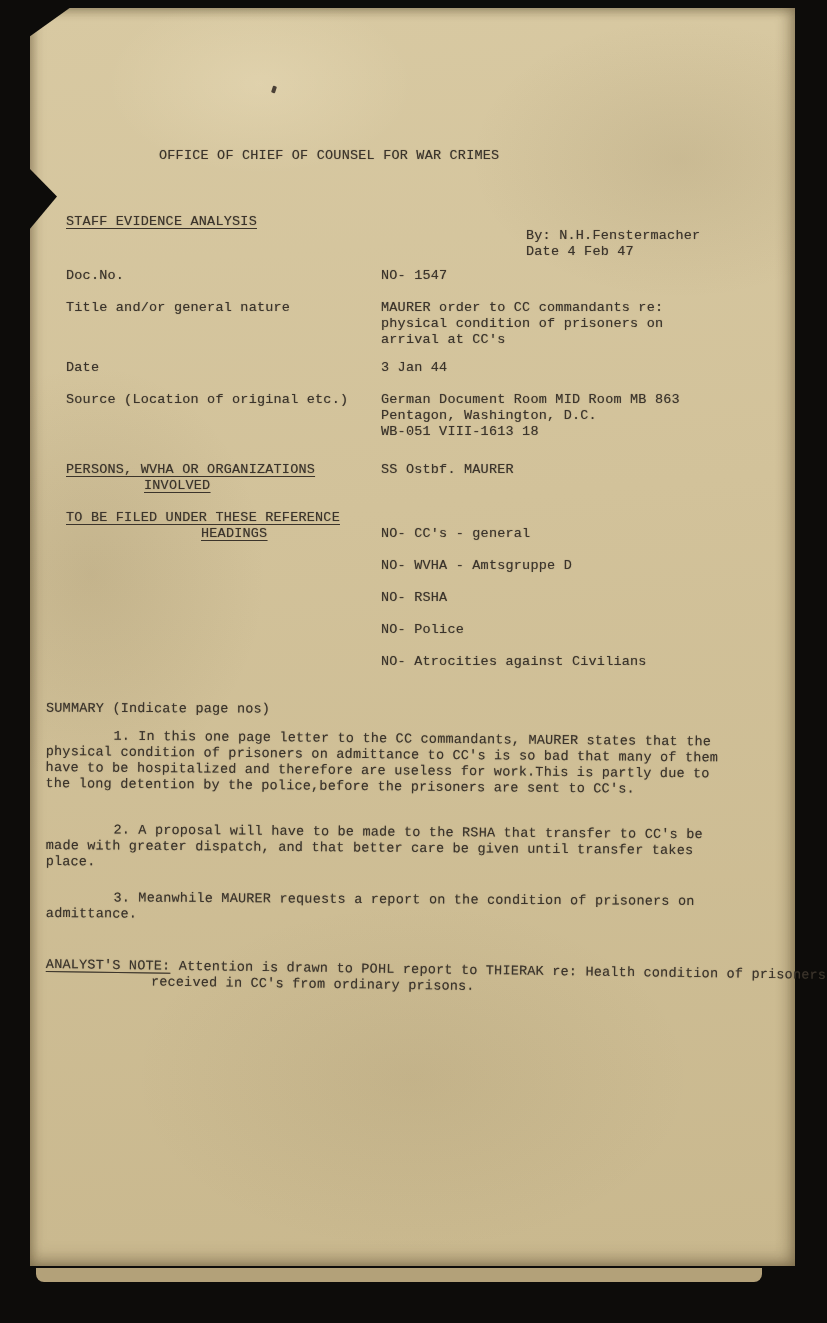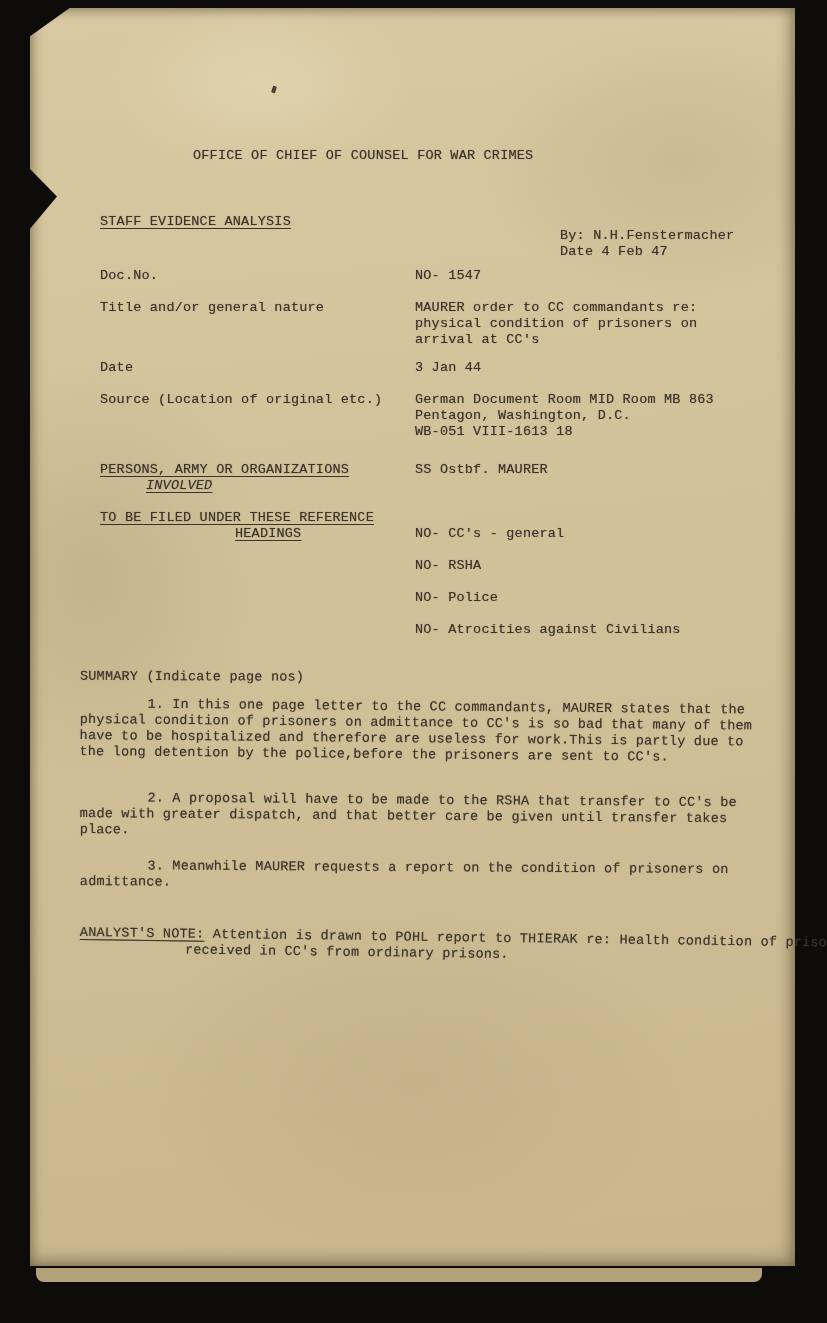--- a/index.html
+++ b/index.html
@@ -35,40 +35,40 @@
   .under-sheet{
     position:absolute;left:36px;top:1268px;width:726px;height:14px;
     background:#b3a179;border-radius:0 0 8px 8px;
   }
   .stray-mark{
     position:absolute;left:242px;top:78px;width:4px;height:7px;
     background:#4a4036;transform:rotate(18deg);border-radius:1px;
   }
   .content{
     position:relative;
-    padding:0 40px 0 70px;
+    padding:0 40px 0 36px;
     font-size:13.5px;line-height:16px;
     text-shadow:0 0 1px rgba(59,52,43,0.55);
     letter-spacing:0.2px;
   }
   .hdr{margin-top:140px;margin-left:93px;width:348px;}
   .apo-row{display:flex;justify-content:space-between;}
   .u{text-decoration:underline;text-decoration-thickness:1px;text-underline-offset:3px;}
   .title-row{position:relative;margin-top:50px;height:16px;}
   .byline{position:absolute;left:460px;top:14px;}
   .field-row{display:flex;}
   .field-row .lbl{width:315px;flex:0 0 315px;}
   .field-row .val{flex:1;white-space:pre-line;}
   .row-doc{margin-top:38px;}
   .row-nature{margin-top:16px;}
   .row-date{margin-top:12px;}
   .row-source{margin-top:16px;}
   .row-persons{margin-top:22px;}
   .row-filed{margin-top:16px;}
-  .lbl .l2-persons{display:block;margin-left:46px;font-style:italic;}
+  .lbl .l2-persons{display:block;margin-left:78px;}
   .lbl .l2-filed{display:block;margin-left:135px;}
   .summary{margin-left:-20px;margin-right:-8px;}
   .summary-heading{margin-top:16px;transform:rotate(0.2deg);}
   .summary p{
     margin:0;width:676px;text-indent:5em;transform-origin:left top;
   }
   .summary p:nth-of-type(1){margin-top:10px;transform:rotate(0.55deg);}
   .summary p:nth-of-type(2){margin-top:30px;transform:rotate(0.45deg);}
   .summary p:nth-of-type(3){margin-top:20px;transform:rotate(0.35deg);}
   .note{
@@ -119,33 +119,34 @@
 
       <div class="field-row row-source">
         <span class="lbl">Source (Location of original etc.)</span>
         <span class="val">German Document Room MID Room MB 863
 Pentagon, Washington, D.C.
 WB-051 VIII-1613 18</span>
       </div>
 
       <div class="field-row row-persons">
         <span class="lbl">
-          <span class="u">PERSONS, ARMY OR ORGANIZATIONS</span>
+          <span class="u">PERSONS, WVHA OR ORGANIZATIONS</span>
           <span class="u l2-persons">INVOLVED</span>
         </span>
         <span class="val">SS Ostbf. MAURER</span>
       </div>
 
       <div class="field-row row-filed">
         <span class="lbl">
           <span class="u">TO BE FILED UNDER THESE REFERENCE</span>
           <span class="u l2-filed">HEADINGS</span>
         </span>
         <span class="val">
           <div>NO- CC's - general</div>
+          <div>NO- WVHA - Amtsgruppe D</div>
           <div>NO- RSHA</div>
           <div>NO- Police</div>
           <div>NO- Atrocities against Civilians</div>
         </span>
       </div>
 
       <div class="summary">
         <div class="summary-heading">SUMMARY (Indicate page nos)</div>
         <p>1.  In this one page letter to the CC commandants, MAURER states that the physical condition of prisoners on admittance to CC's is so bad that many of them have to be hospitalized and therefore are useless for work.This is partly due to the long detention by the police,before  the prisoners are sent to CC's.</p>
         <p>2.  A proposal will have to be made to the RSHA that transfer   to CC's  be made with greater dispatch, and that better care be given until transfer takes place.</p>

